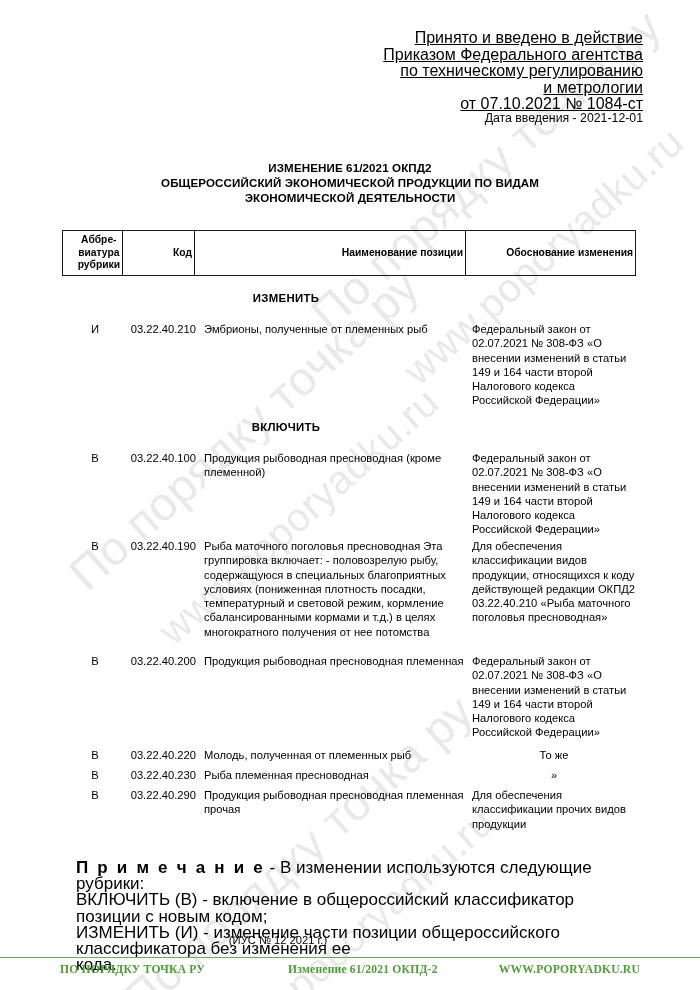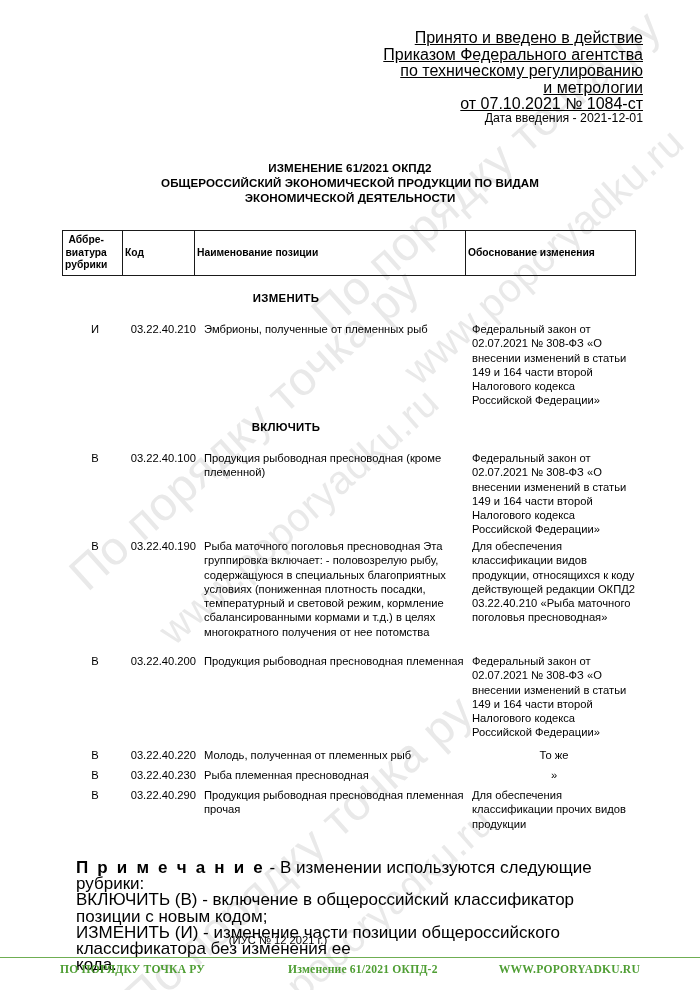--- a/index.html
+++ b/index.html
@@ -98,21 +98,21 @@
     width: 574px;
     height: 46px;
     border: 1.4px solid #1a1a1a;
     box-sizing: border-box;
     display: flex;
     background: transparent;
   }
   .th {
     display: flex;
     align-items: center;
-    justify-content: flex-start;
+    justify-content: flex-end;
     text-align: center;
     font-size: 10.3px;
     font-weight: bold;
     line-height: 12.4px;
     box-sizing: border-box;
     padding: 0 2px;
   }
   .th-abbr  { width: 60px;  border-right: 1.1px solid #1a1a1a; }
   .th-code  { width: 72px;  border-right: 1.1px solid #1a1a1a; }
   .th-name  { flex: 1 1 auto; border-right: 1.1px solid #1a1a1a; }

